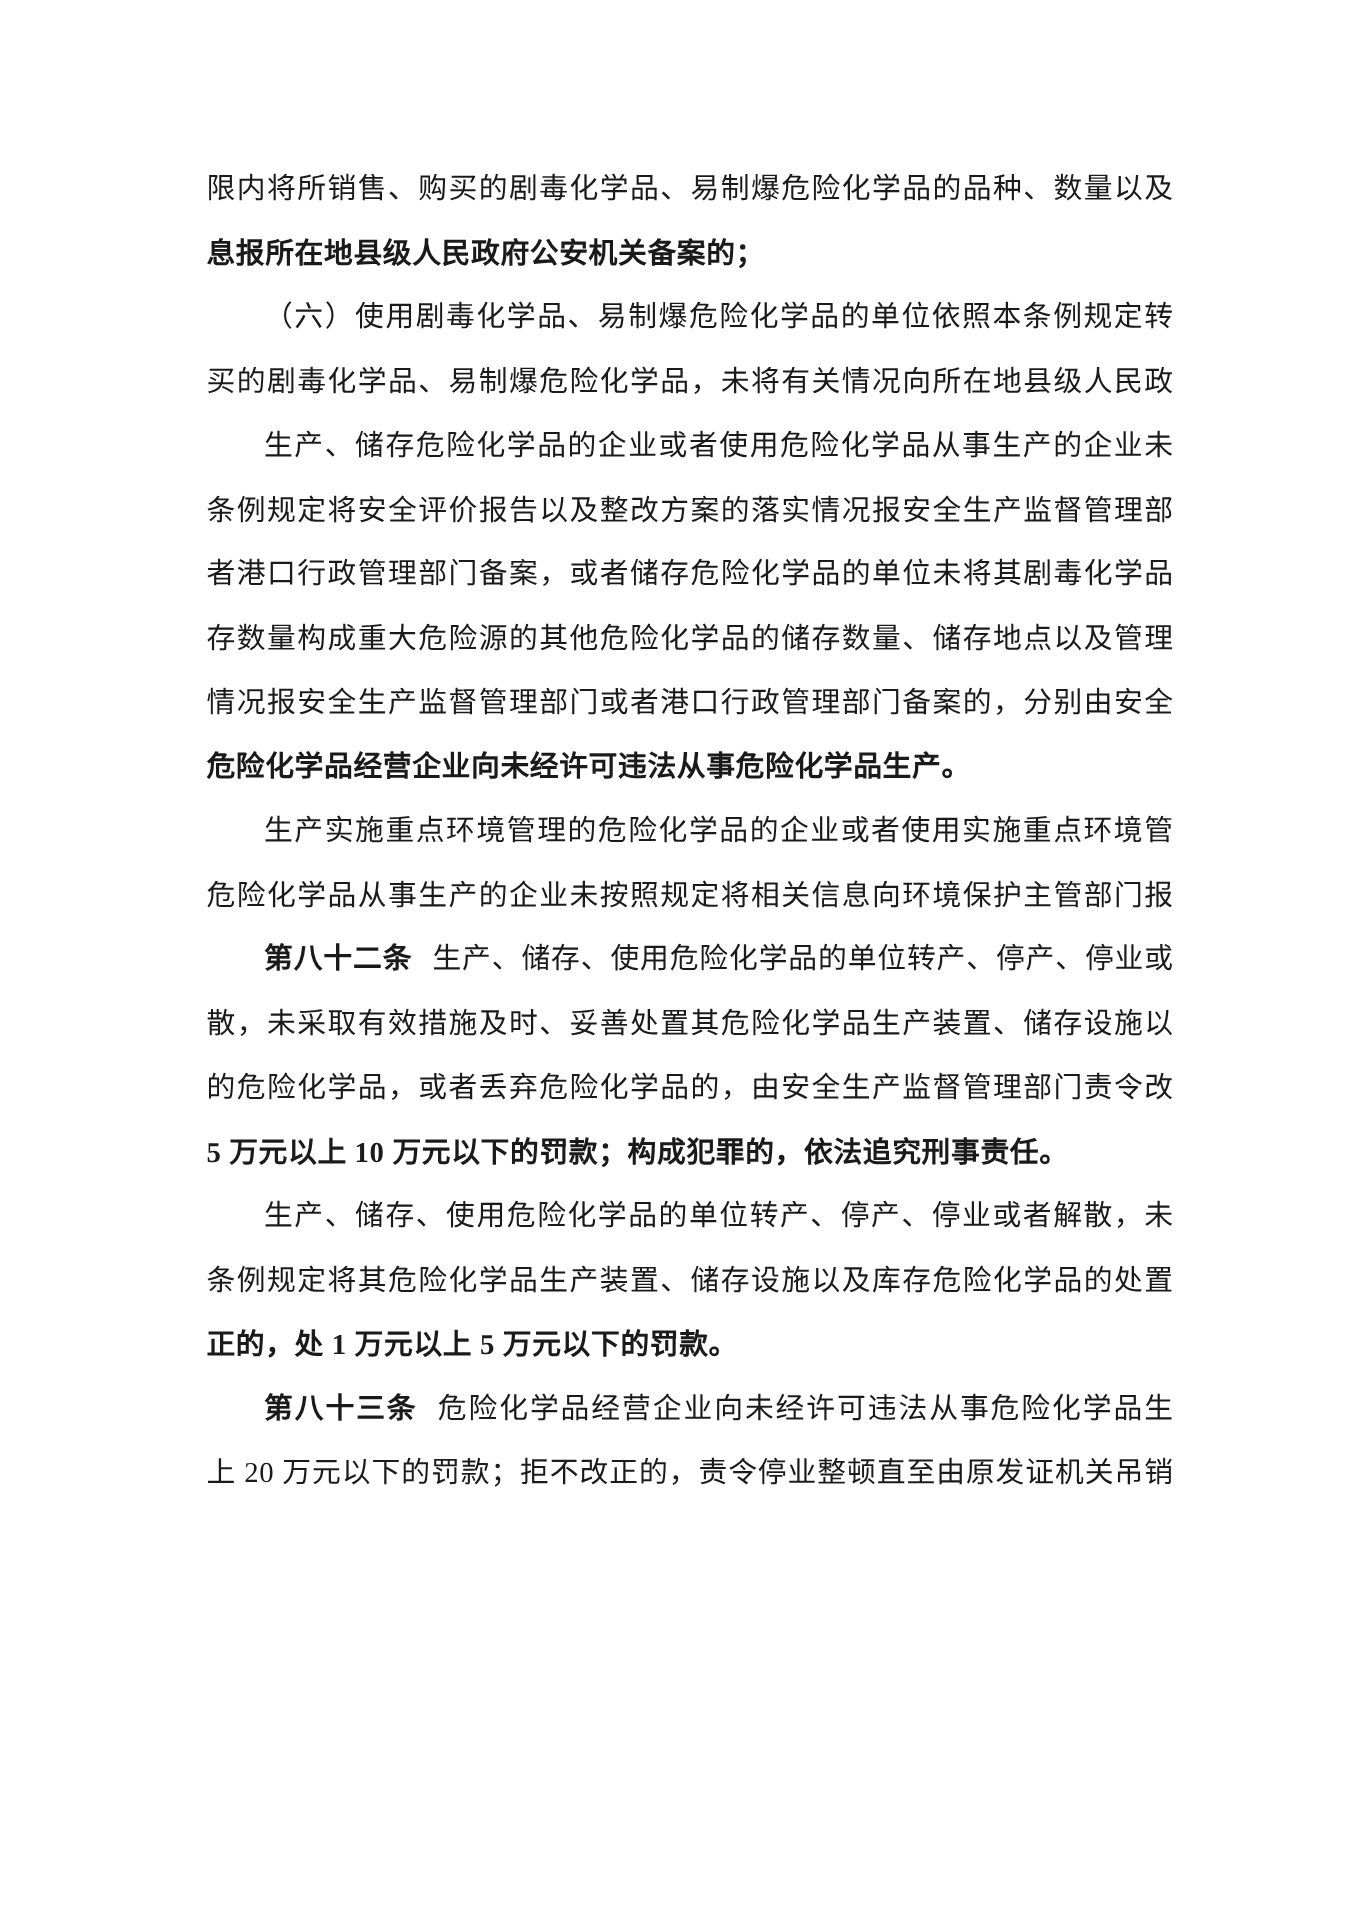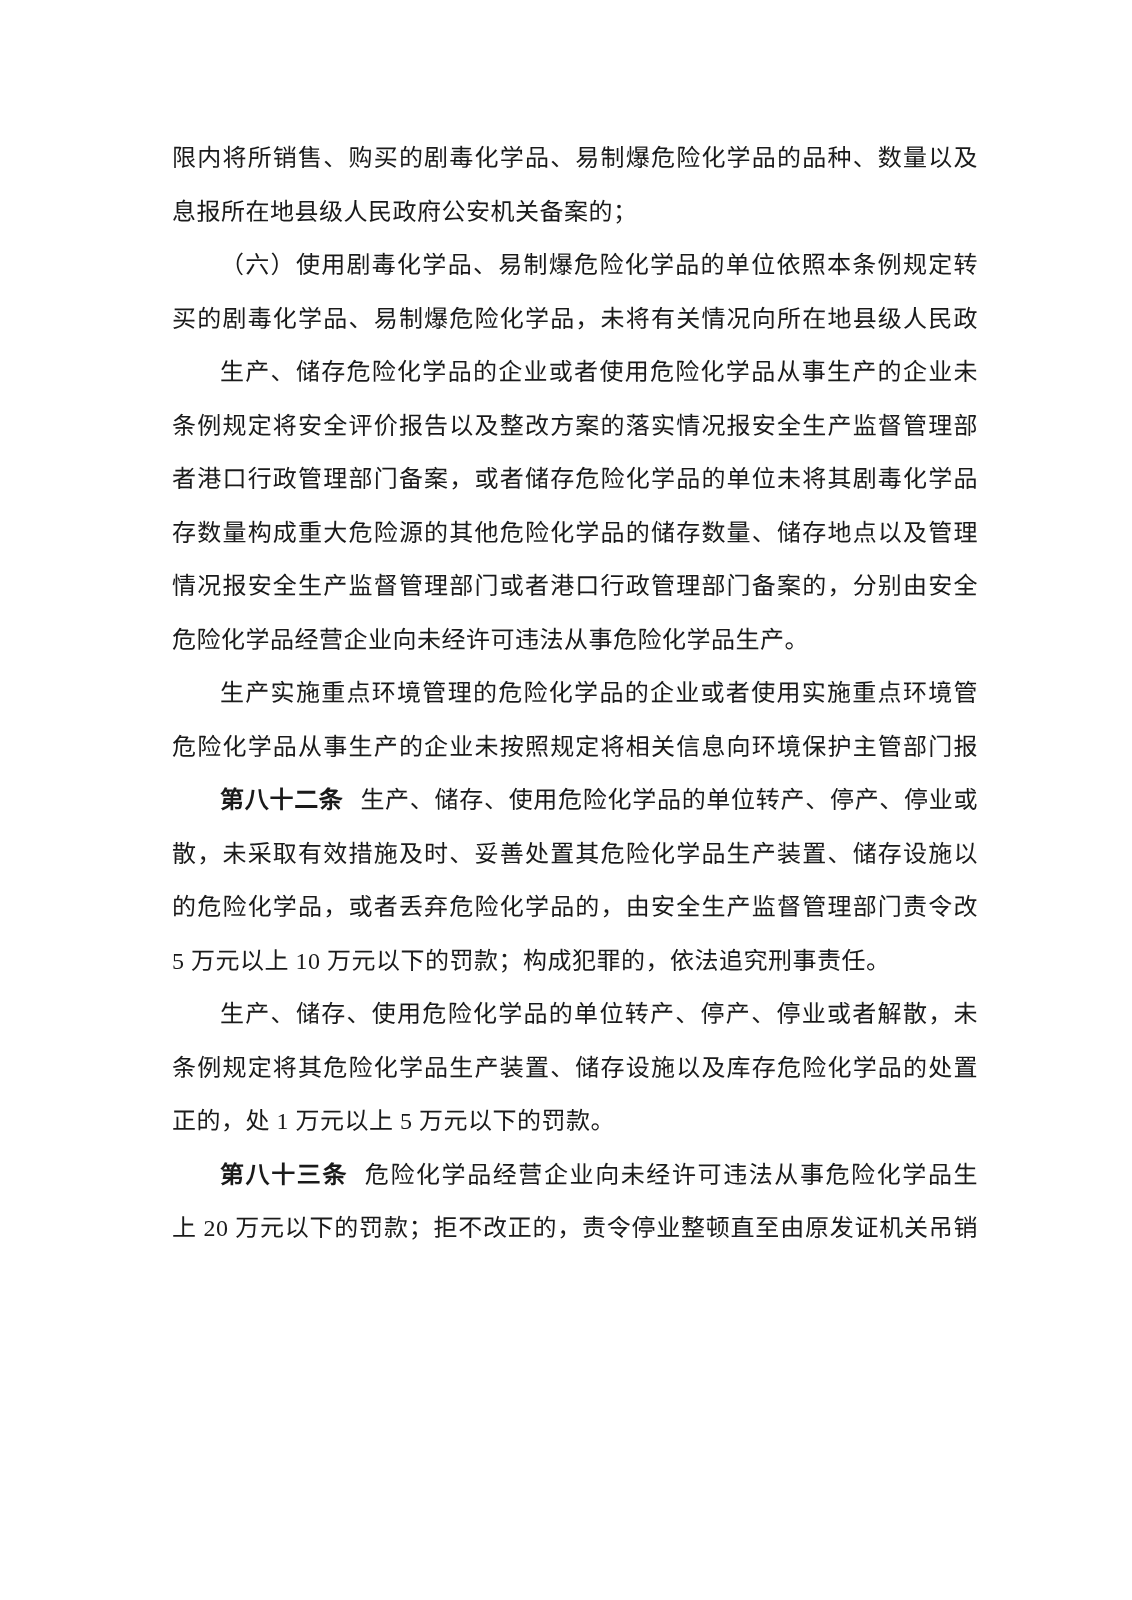--- a/index.html
+++ b/index.html
@@ -30,20 +30,21 @@
     height: 53.5px;
     line-height: 53.5px;
     overflow: hidden;
     text-align: justify;
     text-align-last: justify;
     letter-spacing: 0.5px;
     white-space: normal;
   }
   .line.short {
     text-align-last: left;
+    font-weight: bold;
   }
   .line.indent {
     text-indent: 2em;
   }
   .article-no {
     font-weight: 700;
     margin-right: 0.7em;
   }
 </style>
 </head>

